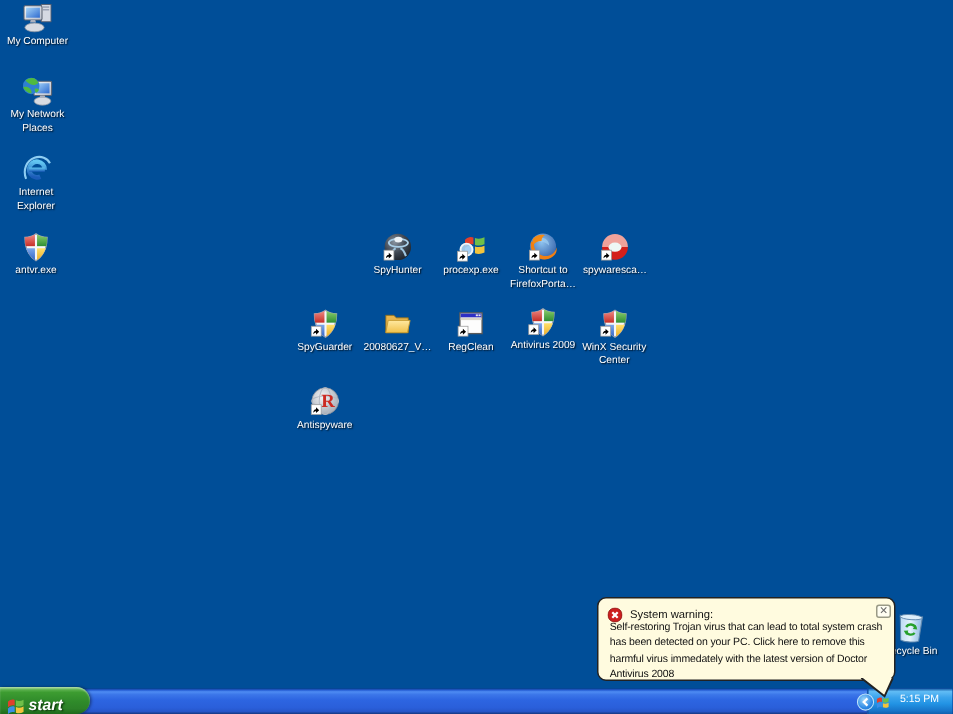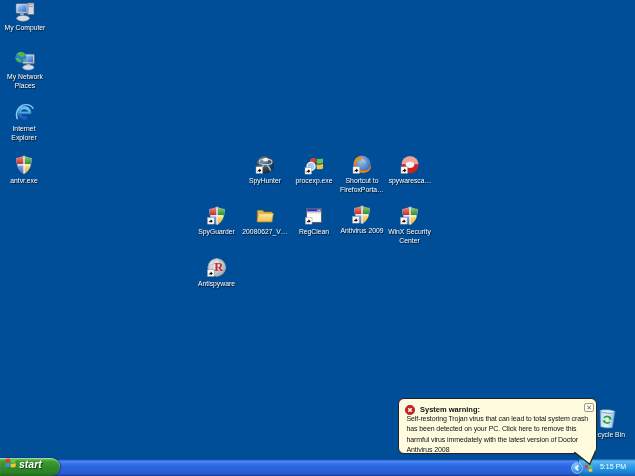--- a/index.html
+++ b/index.html
@@ -12,26 +12,26 @@
 #taskbar{position:absolute;left:0;top:459px;width:635px;height:17px;
   background:linear-gradient(180deg,#0c3c95 0%,#2a63d8 7%,#4e8cf3 13%,#3b76e9 24%,#2d65e1 45%,#2a5fda 75%,#2656ca 90%,#16377f 100%);}
 #tray{position:absolute;left:578px;top:459px;width:57px;height:17px;
   background:linear-gradient(180deg,#1257a2 0%,#61bcf5 12%,#3aa3ec 35%,#2293e4 60%,#1774c8 88%,#1060ae 100%);
   border-left:1px solid #1256a8;box-sizing:border-box;}
 #clock{position:absolute;right:9px;top:4px;color:#fff;font-size:7px;}
 #startbtn{position:absolute;left:0;top:458px;width:60px;height:18px;
   border-radius:0 9px 9px 0;
   background:linear-gradient(180deg,#79c56a 0%,#3d9c31 20%,#2f8a2a 55%,#2c8128 80%,#1f6a1b 100%);
   box-shadow:inset 0 1px 1px rgba(255,255,255,0.4), 1px 0 2px rgba(0,0,0,0.4);
-  display:flex;align-items:flex-start;}
+  display:flex;align-items:flex-end;}
 #startbtn .stxt{color:#fff;font-size:10.5px;font-weight:bold;font-style:italic;
   text-shadow:1px 1px 1px rgba(0,30,0,0.7);margin-left:3px;}
 #balloon{position:absolute;left:398px;top:398px;width:199px;height:56px;
   background:#fffbdf;border:1.4px solid #222;border-radius:6px;box-sizing:border-box;}
-#balloon .hdr{position:absolute;left:21px;top:5.5px;font-size:7.5px;font-weight:bold;color:#111;}
+#balloon .hdr{position:absolute;left:21px;top:5.5px;font-size:7.5px;font-weight:normal;color:#111;}
 #balloon .body{position:absolute;left:7.5px;top:15.2px;width:190px;white-space:nowrap;
   font-size:7px;line-height:10.3px;color:#111;letter-spacing:-0.1px;}
 #balloon .close{position:absolute;right:2.2px;top:3.6px;width:9.5px;height:9.5px;
   border:1px solid #9a9a86;border-radius:2px;background:#fffef2;
   font-size:7px;line-height:8.2px;text-align:center;color:#6a6a6a;box-sizing:border-box;}
 #tail{position:absolute;left:570px;top:452.2px;}
 </style>
 </head>
 <body>
 <svg width="0" height="0" style="position:absolute">

